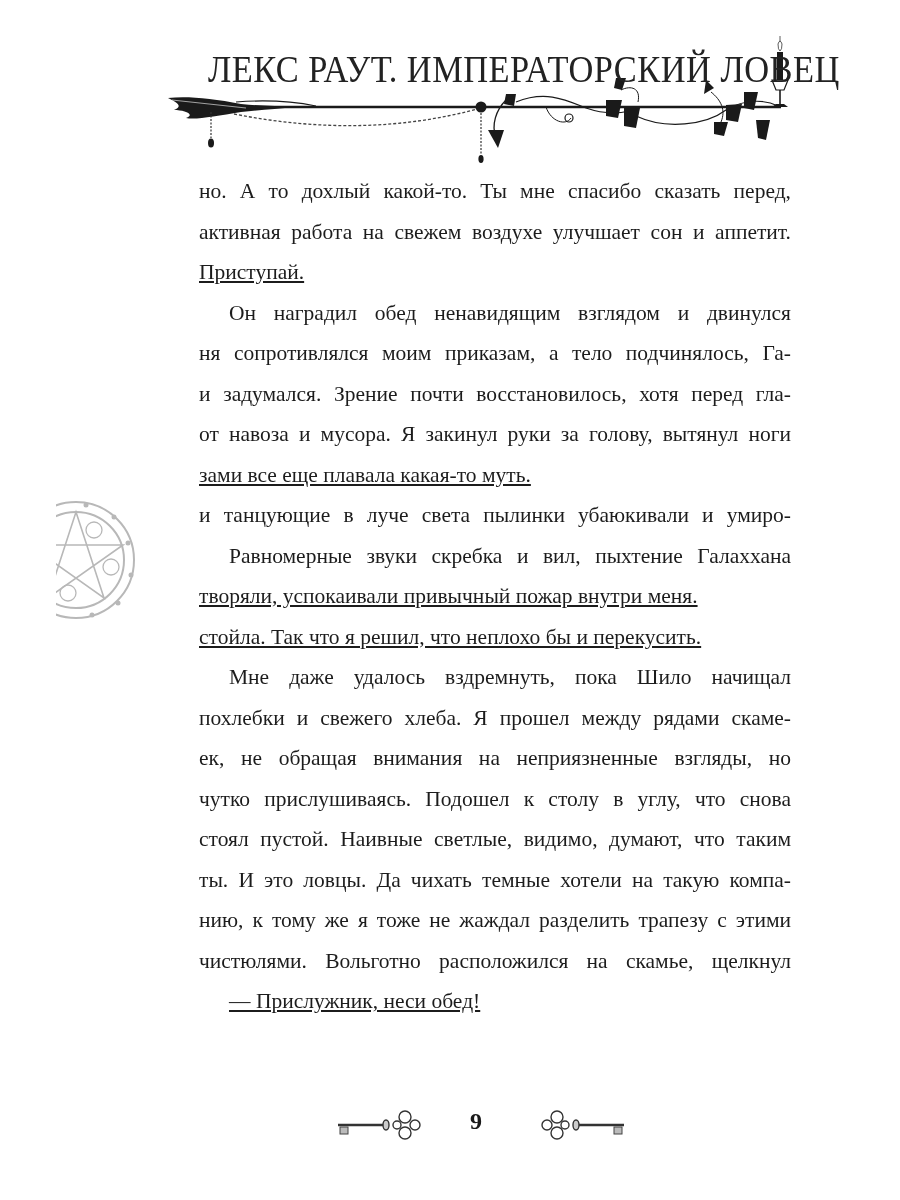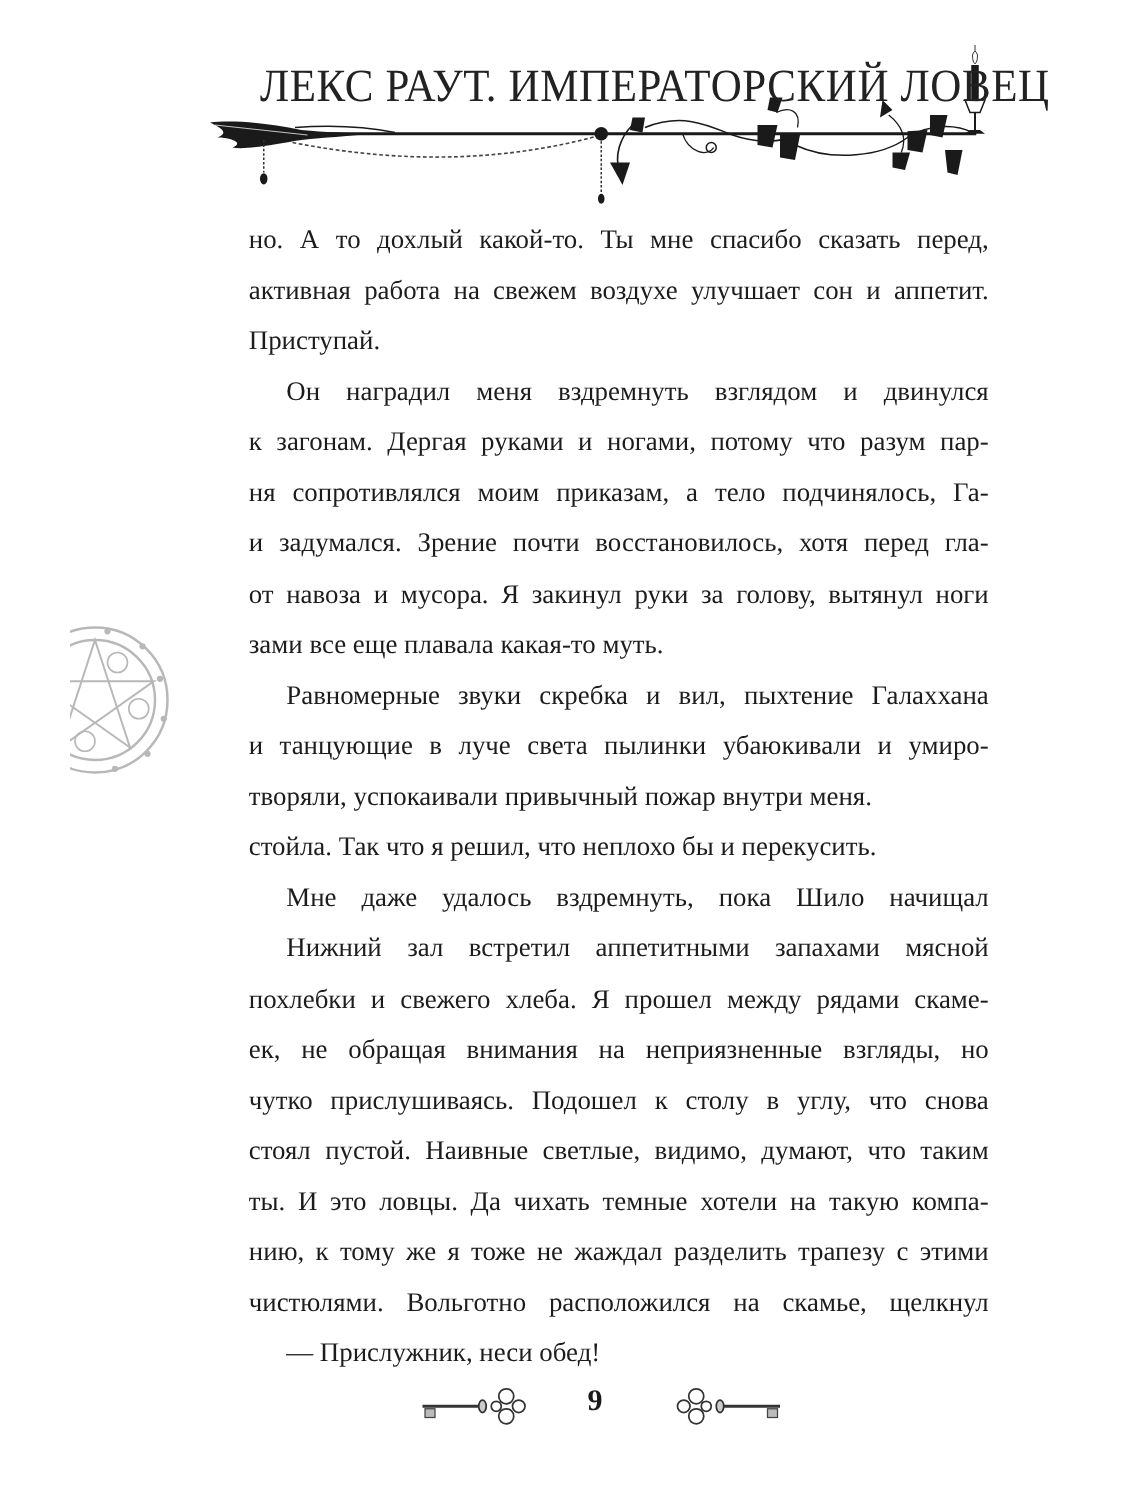--- a/index.html
+++ b/index.html
@@ -57,20 +57,21 @@
     }
     .line {
       display: block;
       white-space: nowrap;
       height: 40.5px;
       text-align: justify;
       text-align-last: justify;
     }
     .line.last {
       text-align-last: left;
+      text-decoration: underline;
     }
     .line.indent {
       padding-left: 30px;
     }
     
     .seal {
       position: absolute;
       left: 40px;
       top: 495px;
       width: 100px;
@@ -171,32 +172,30 @@
       <circle cx="62" cy="108" r="2.5"></circle>
       <circle cx="36" cy="120" r="2.5"></circle>
       <circle cx="30" cy="10" r="2.5"></circle>
     </g>
   </svg>
 
   <div class="body-text" id="body-text">
       <span class="line">но. А то дохлый какой-то. Ты мне спасибо сказать перед,</span>
       <span class="line">активная работа на свежем воздухе улучшает сон и аппетит.</span>
       <span class="line last">Приступай.</span>
-      <span class="line indent">Он наградил меня вздремнуть взглядом и двинулся</span>
-      <span class="line">к загонам. Дергая руками и ногами, потому что разум пар-</span>
+      <span class="line indent">Он наградил обед ненавидящим взглядом и двинулся</span>
       <span class="line">ня сопротивлялся моим приказам, а тело подчинялось, Га-</span>
       <span class="line">и задумался. Зрение почти восстановилось, хотя перед гла-</span>
       <span class="line">от навоза и мусора. Я закинул руки за голову, вытянул ноги</span>
       <span class="line last">зами все еще плавала какая-то муть.</span>
+      <span class="line">и танцующие в луче света пылинки убаюкивали и умиро-</span>
       <span class="line indent">Равномерные звуки скребка и вил, пыхтение Галаххана</span>
-      <span class="line">и танцующие в луче света пылинки убаюкивали и умиро-</span>
       <span class="line last">творяли, успокаивали привычный пожар внутри меня.</span>
       <span class="line last">стойла. Так что я решил, что неплохо бы и перекусить.</span>
       <span class="line indent">Мне даже удалось вздремнуть, пока Шило начищал</span>
-      <span class="line indent">Нижний зал встретил аппетитными запахами мясной</span>
       <span class="line">похлебки и свежего хлеба. Я прошел между рядами скаме-</span>
       <span class="line">ек, не обращая внимания на неприязненные взгляды, но</span>
       <span class="line">чутко прислушиваясь. Подошел к столу в углу, что снова</span>
       <span class="line">стоял пустой. Наивные светлые, видимо, думают, что таким</span>
       <span class="line">ты. И это ловцы. Да чихать темные хотели на такую компа-</span>
       <span class="line">нию, к тому же я тоже не жаждал разделить трапезу с этими</span>
       <span class="line">чистюлями. Вольготно расположился на скамье, щелкнул</span>
       <span class="line indent last">— Прислужник, неси обед!</span>
     </div>
 

